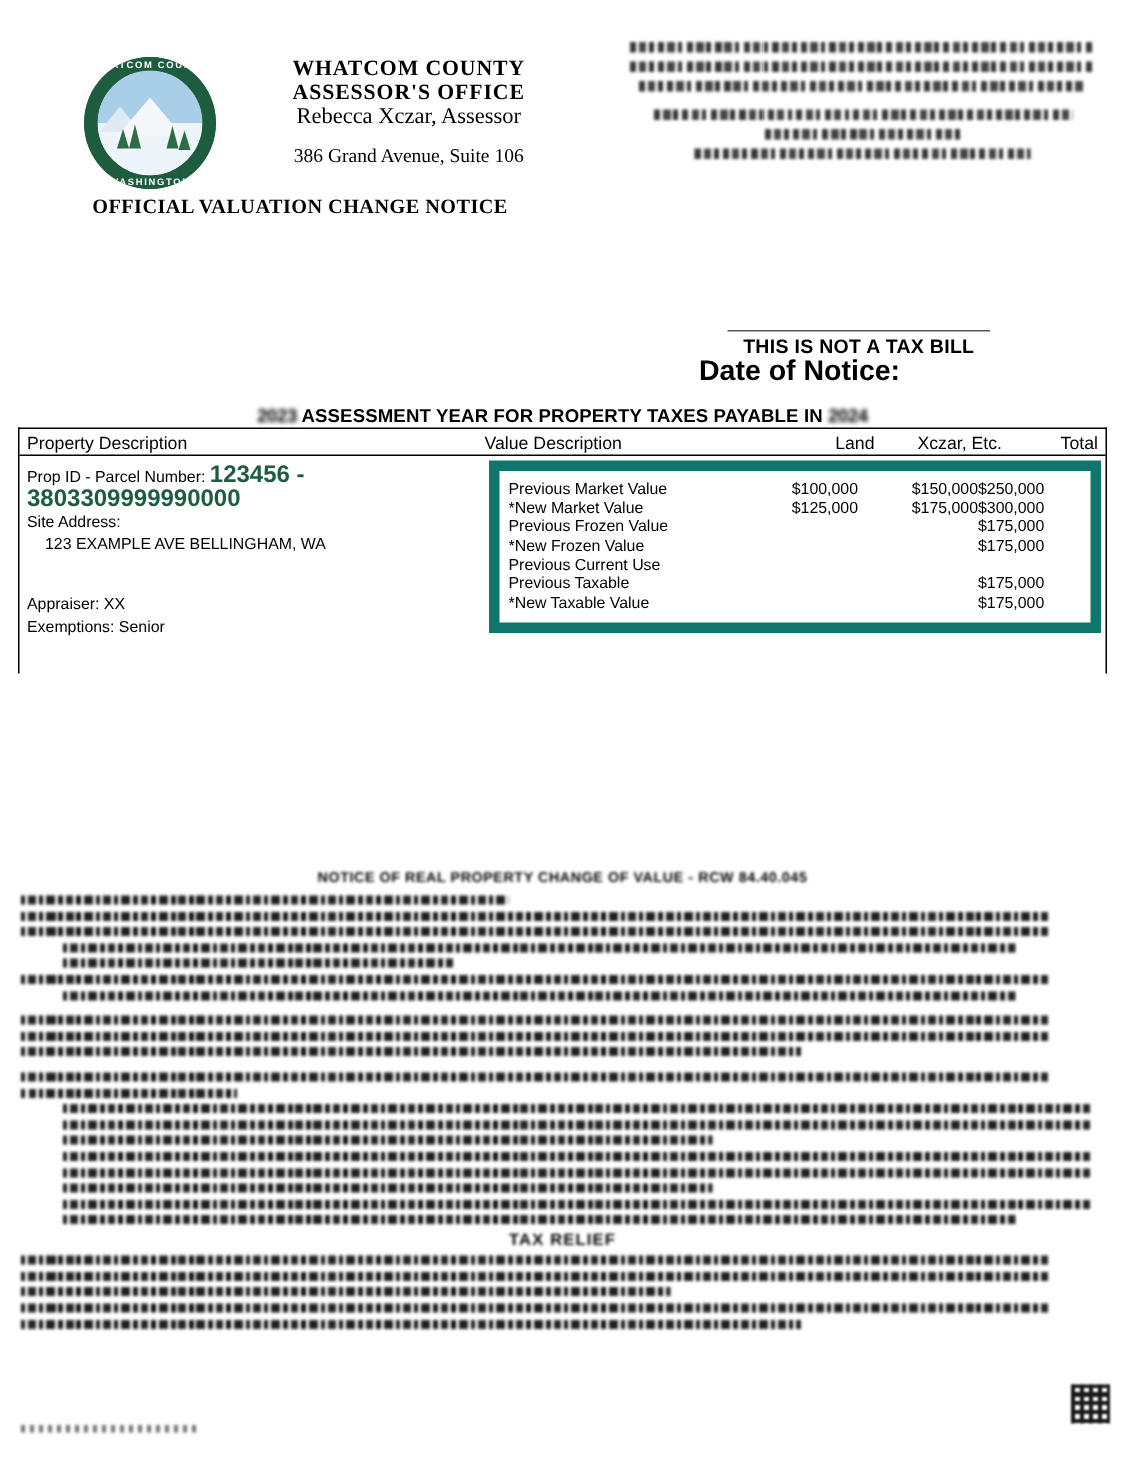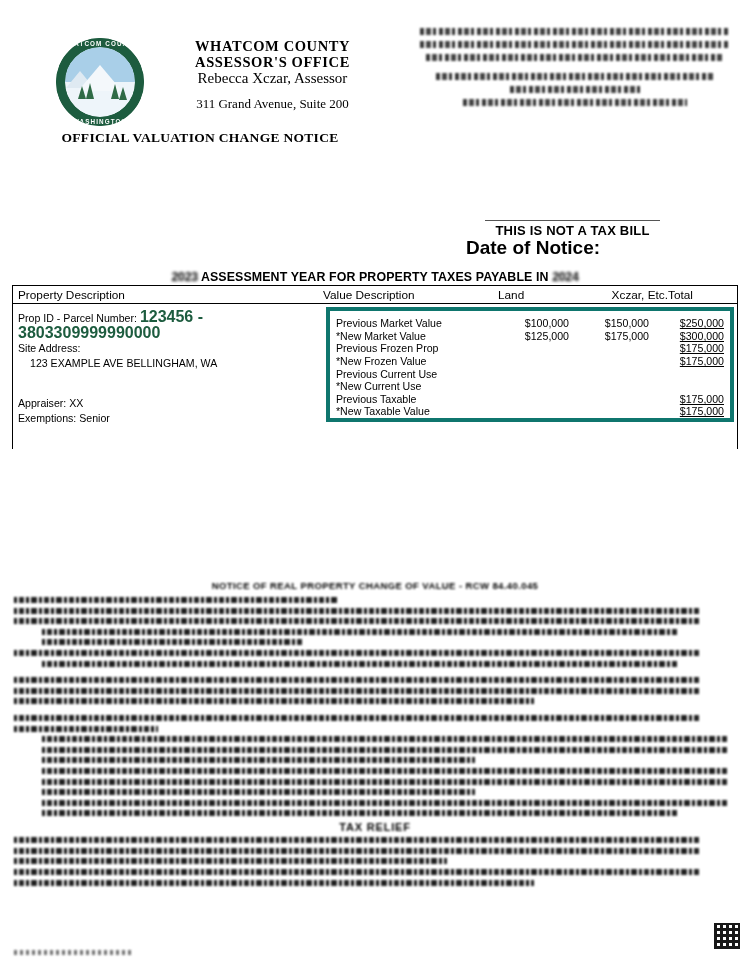--- a/index.html
+++ b/index.html
@@ -114,44 +114,44 @@
     border:1px solid #000;border-bottom:none;
     box-sizing:border-box;
   }
   #thead{
     display:flex;height:17px;align-items:center;
     border-bottom:1px solid #000;
     font-size:11.8px;
   }
   #thead .c-desc{width:300px;padding-left:5px;}
   #thead .c-vdesc{width:175px;padding-left:5px;}
-  #thead .c-land{width:85px;}
+  #thead .c-land{width:85px;text-align:right;}
   #thead .c-bldg{width:85px;text-align:right;}
-  #thead .c-total{flex:1;padding-right:5px;}
+  #thead .c-total{flex:1;text-align:right;padding-right:5px;}
 
   #tbody{height:145px;position:relative;}
 
   
   #prop{position:absolute;left:5px;top:6px;width:300px;font-size:10.6px;line-height:13.5px;}
   #prop .row{margin-bottom:1px;}
   #prop .lbl{}
   #prop .parcel{color:#1d5c3f;font-weight:bold;font-size:16px;}
   #prop .indent{padding-left:12px;}
   #prop .spacer{height:13px;}
 
   
   #valbox{
     position:absolute;left:313px;top:3px;width:408px;height:115px;
-    border:4px solid #0f766e;box-sizing:border-box;
+    border:7px solid #0f766e;box-sizing:border-box;
   }
   .vrow{display:flex;height:12.6px;align-items:center;font-size:10.6px;}
   .vrow .d{width:160px;padding-left:6px;}
   .vrow .land{width:73px;text-align:right;}
   .vrow .bldg{width:80px;text-align:right;}
-  .vrow .tot{flex:1;text-align:right;padding-right:6px;text-decoration:underline;}
+  .vrow .tot{flex:1;text-align:left;padding-right:6px;}
   #vinner{padding-top:6px;}
 
   
   #legal{position:absolute;left:14px;top:580px;width:722px;}
   .legal-head{
     text-align:center;font-size:9.5px;font-weight:bold;letter-spacing:.4px;
     filter:blur(1.15px);margin-bottom:6px;
   }
   .lgl{filter:blur(1.1px);}
   .lrow{height:6px;margin-bottom:4.6px;
@@ -203,21 +203,21 @@
     </div>
     <div class="band"></div>
     <div class="arc-top">WHATCOM COUNTY</div>
     <div class="arc-bot">WASHINGTON</div>
   </div>
 
   <div id="agency">
     <div class="l1">WHATCOM COUNTY</div>
     <div class="l2">ASSESSOR'S OFFICE</div>
     <div class="l3">Rebecca Xczar, Assessor</div>
-    <div class="addr">311 Grand Avenue, Suite 200</div>
+    <div class="addr">386 Grand Avenue, Suite 106</div>
   </div>
 
   <div id="official-title">OFFICIAL VALUATION CHANGE NOTICE</div>
 
   <div id="blurb">
     <div class="blur-line" style="width:100%"></div>
     <div class="blur-line" style="width:100%"></div>
     <div class="blur-line" style="width:96%"></div>
     <div class="blur-line g2" style="width:90%"></div>
     <div class="blur-line" style="width:42%"></div>
@@ -263,46 +263,40 @@
         </div>
 
         <div class="vrow">
           <div class="d">*New Market Value</div>
           <div class="land">$125,000</div>
           <div class="bldg">$175,000</div>
           <div class="tot">$300,000</div>
         </div>
 
         <div class="vrow">
-          <div class="d">Previous Frozen Prop</div>
+          <div class="d">Previous Frozen Value</div>
           <div class="land"></div>
           <div class="bldg"></div>
           <div class="tot">$175,000</div>
         </div>
 
         <div class="vrow">
           <div class="d">*New Frozen Value</div>
           <div class="land"></div>
           <div class="bldg"></div>
           <div class="tot">$175,000</div>
         </div>
 
         <div class="vrow">
           <div class="d">Previous Current Use</div>
           <div class="land"></div>
           <div class="bldg"></div>
           <div class="tot"></div>
         </div>
 
-        <div class="vrow">
-          <div class="d">*New Current Use</div>
-          <div class="land"></div>
-          <div class="bldg"></div>
-          <div class="tot"></div>
-        </div>
 
         <div class="vrow">
           <div class="d">Previous Taxable</div>
           <div class="land"></div>
           <div class="bldg"></div>
           <div class="tot">$175,000</div>
         </div>
 
         <div class="vrow">
           <div class="d">*New Taxable Value</div>

